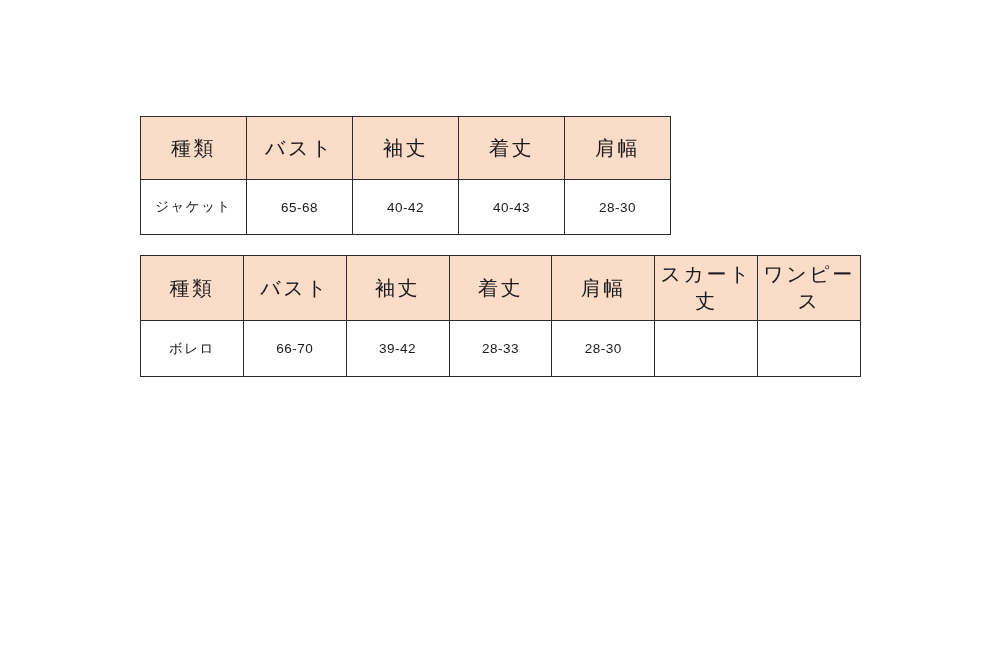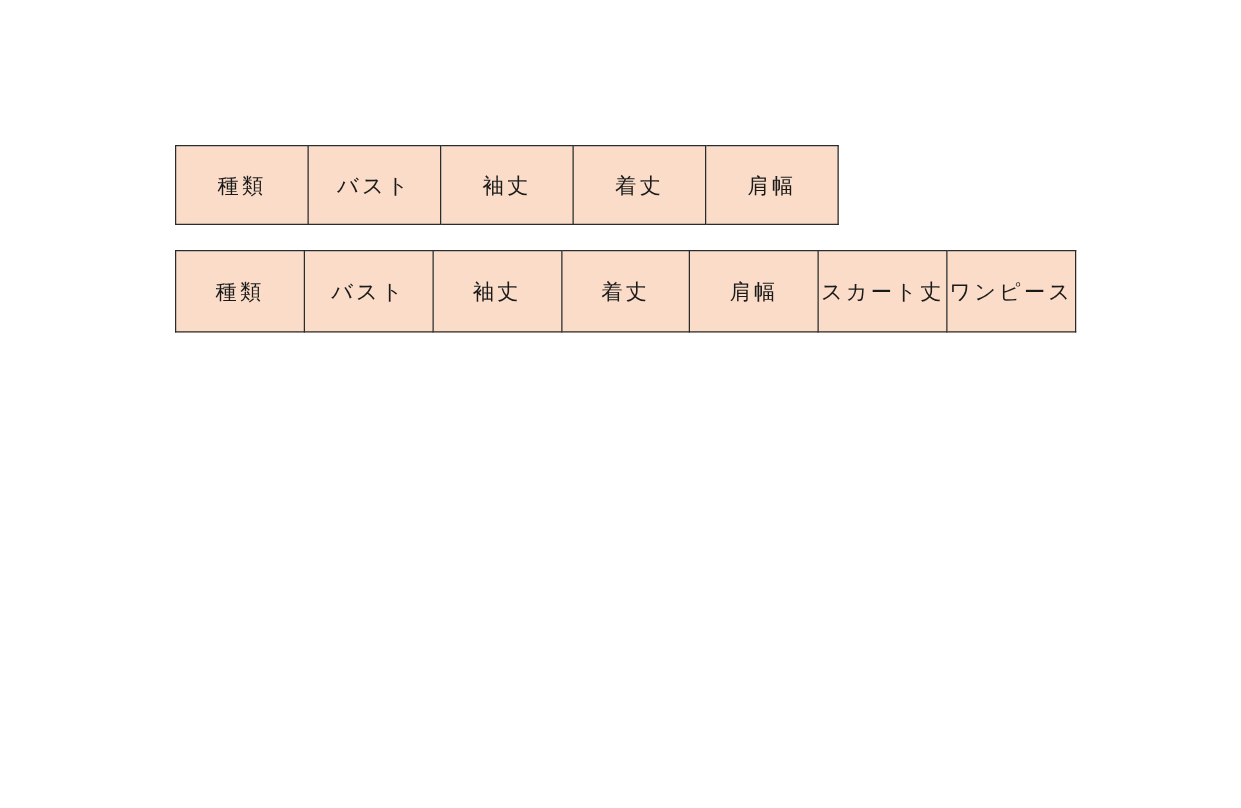--- a/index.html
+++ b/index.html
@@ -35,21 +35,21 @@
     text-align: center;
     vertical-align: middle;
     font-weight: normal;
     padding: 0;
   }
 
   
   table.size-table thead td {
     background: #fadcc8;
     height: 62px;
-    font-size: 17px;
+    font-size: 20px;
     letter-spacing: 2.5px;
     color: #1a1a1a;
     margin-left: 25px;
   }
 
   
   table.size-table tbody td {
     height: 54px;
     font-size: 13.5px;
     color: #1a1a1a;
@@ -103,20 +103,27 @@
     <thead>
       <tr>
         <td>種類</td>
         <td>バスト</td>
         <td>袖丈</td>
         <td>着丈</td>
         <td>肩幅</td>
       </tr>
     </thead>
     <tbody>
+      <tr>
+        <td class="label-cell">ジャケット</td>
+        <td>65-68</td>
+        <td>40-42</td>
+        <td>40-43</td>
+        <td>28-30</td>
+      </tr>
     </tbody>
   </table>
 
   <table class="size-table" id="table-two">
     <colgroup>
       <col>
         <col>
         <col>
         <col>
         <col>
@@ -128,16 +135,25 @@
         <td>種類</td>
         <td>バスト</td>
         <td>袖丈</td>
         <td>着丈</td>
         <td>肩幅</td>
         <td>スカート丈</td>
         <td>ワンピース</td>
       </tr>
     </thead>
     <tbody>
+      <tr>
+        <td class="label-cell">ボレロ</td>
+        <td>66-70</td>
+        <td>39-42</td>
+        <td>28-33</td>
+        <td>28-30</td>
+        <td class="empty-cell"></td>
+        <td class="empty-cell"></td>
+      </tr>
     </tbody>
   </table>
 
 </div>
 
 </body></html>

